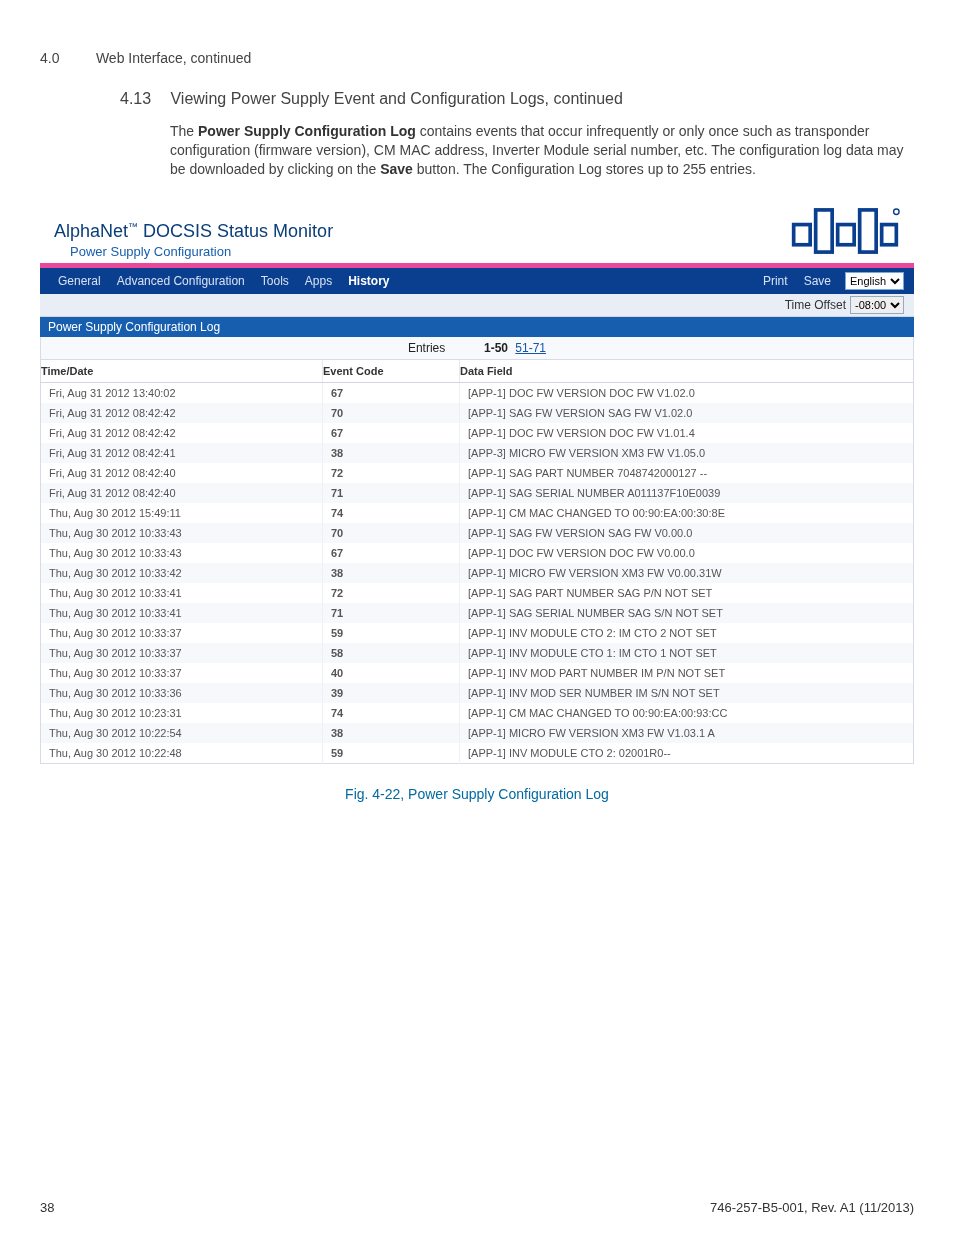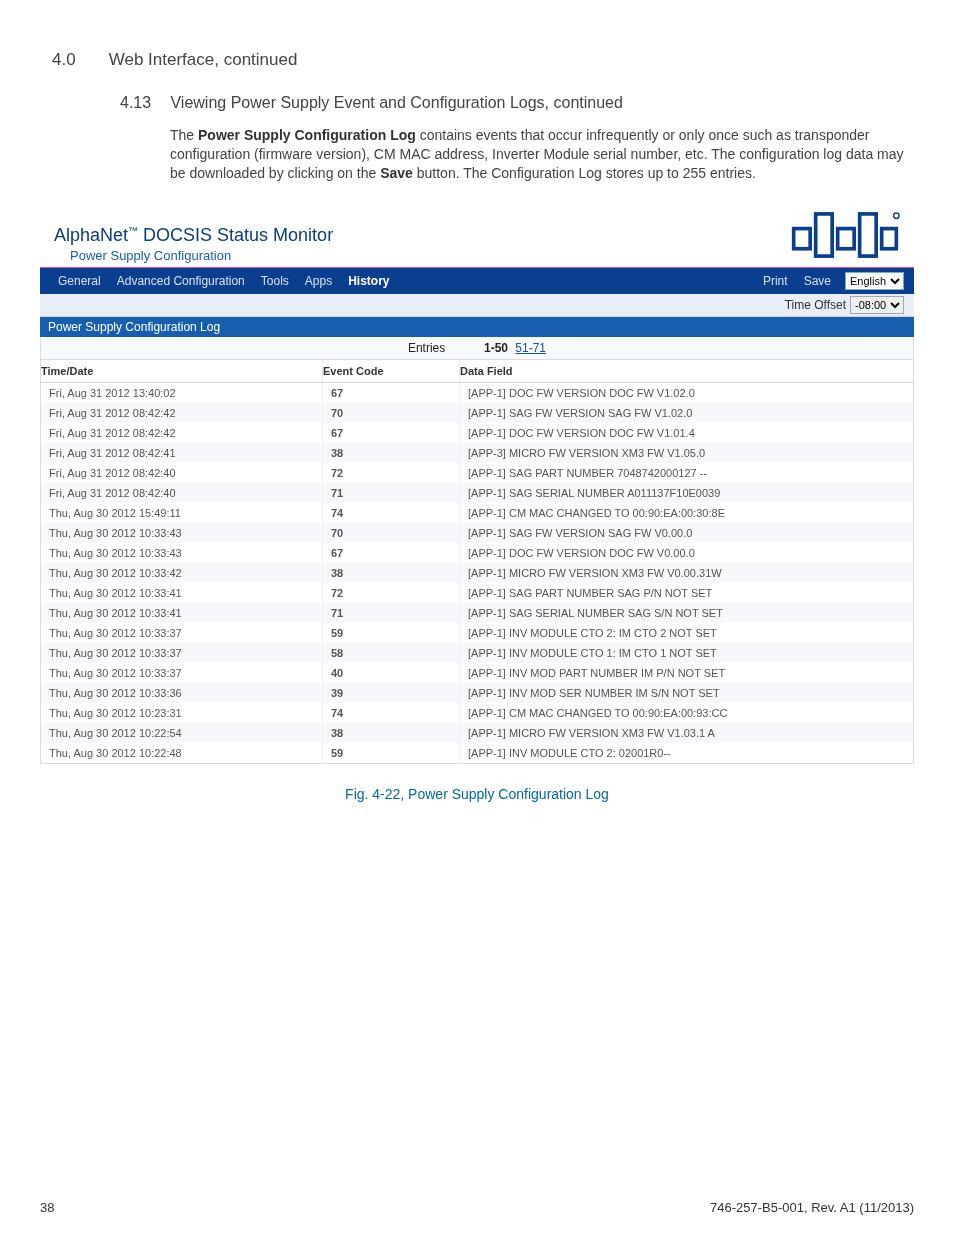--- a/index.html
+++ b/index.html
@@ -1,30 +1,30 @@
 <!DOCTYPE html>
 <html><head>
 <meta charset="utf-8">
 <style>
   html,body { margin:0; padding:0; font-family: Arial, Helvetica, sans-serif; color:#222; background:#fff; }
   .page { width:954px; height:1235px; padding:40px 40px 20px 40px; box-sizing:border-box; position:relative; }
-  .h1 { font-size:17px; color:#444; font-weight:400; margin:10px 0 24px 12px; }
+  .h1 { font-size:14px; color:#444; font-weight:400; margin:10px 0 24px 0; }
   .h1 .num { display:inline-block; width:52px; }
   .h2-wrap { margin-left:80px; }
   .h2 { font-size:16px; color:#444; margin:6px 0 14px 0; font-weight:400;}
   .h2 .num { display:inline-block; width:46px; }
   .body-txt { margin-left:50px; font-size:14px; color:#444; line-height:1.35; }
   .body-txt b { font-weight:700; color:#333;}
   .ui { margin:22px 0 0 0; border:0; }
   .ui-hdr { display:flex; justify-content:space-between; align-items:flex-end; padding:6px 14px 4px 14px; }
   .brand-title { color:#0a3e7a; font-size:18px; font-weight:400; }
   .brand-title .tm { font-size:10px; vertical-align:super;}
   .brand-sub { color:#175fae; font-size:13px; margin-left:16px; margin-top:2px;}
   .logo svg { width:110px; height:48px; }
-  .navbar { background:#0a3e8e; color:#fff; height:26px; display:flex; align-items:center; padding:0 10px; font-size:12px; border-top:1px solid #ec4899; }
+  .navbar { background:#0a3e8e; color:#fff; height:26px; display:flex; align-items:center; padding:0 10px; font-size:12px; border-top:5px solid #ec4899; }
   .navbar .tab { padding:0 8px; cursor:pointer; color:#d6e2f5;}
   .navbar .tab.active { color:#fff; font-weight:700;}
   .navbar .spacer { flex:1; }
   .navbar .act { padding:0 8px; cursor:pointer; color:#d6e2f5;}
   .lang-sel { background:#fff; color:#000; border:1px solid #7aa6d9; height:18px; font-size:11px; margin-left:6px;}
   .subbar { background:#e9eef6; color:#333; height:22px; display:flex; align-items:center; justify-content:flex-end; padding:0 10px; font-size:12px; border-bottom:1px solid #ccd6e6;}
   .subbar select { font-size:11px; height:18px; margin-left:4px; border:1px solid #9ab;}
   .section-title { background:#175fae; color:#fff; font-size:12px; padding:3px 8px; }
   .pager { text-align:center; font-size:12px; color:#222; padding:4px; border:1px solid #d5dce6; border-top:none; background:#f7f9fc;}
   .pager b { font-weight:700;margin-left:32px;}

